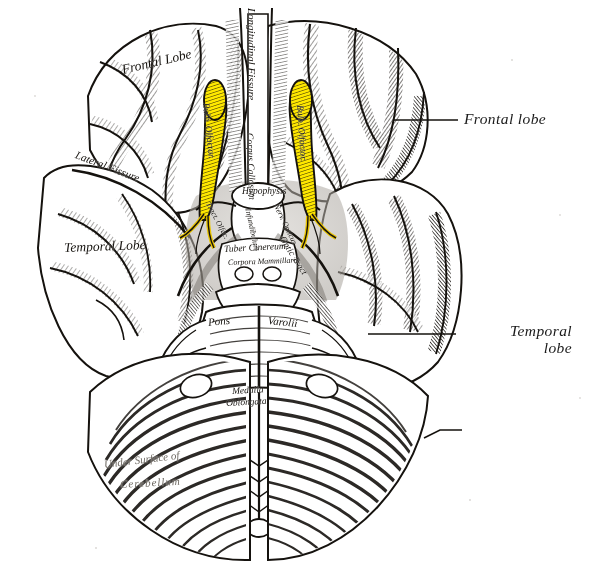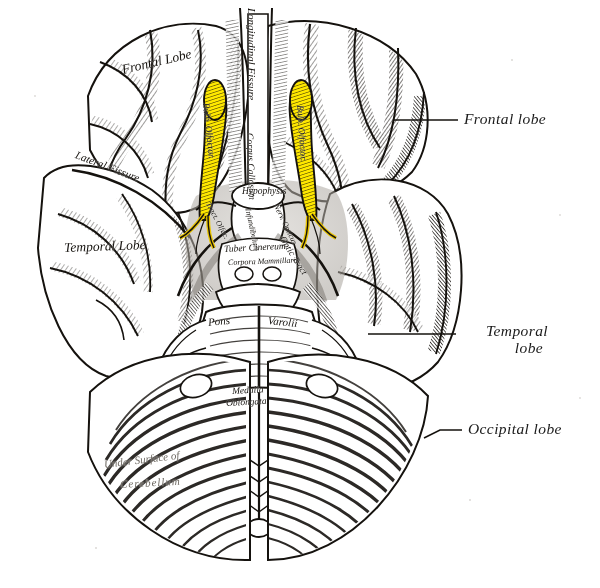--- a/index.html
+++ b/index.html
@@ -308,26 +308,25 @@
         <circle cx="560" cy="215" r="0.9"></circle>
       <circle cx="470" cy="500" r="1"></circle>
         <circle cx="96" cy="548" r="1"></circle>
       <circle cx="35" cy="96" r="0.9"></circle>
         <circle cx="580" cy="398" r="0.9"></circle>
     </g>
   </svg>
 
   <div class="ext-label" style="left:464px;top:110px;">Frontal lobe</div>
 
-  <div class="ext-label two-line" style="left:462px;top:322px;text-align:center;">
+  <div class="ext-label two-line" style="left:462px;top:322px;text-align:right;">
     <span>Temporal</span><br>
     <span style="display:inline-block;margin-left:24px;">lobe</span>
   </div>
 
-  <div class="ext-label" style="left:468px;top:420px;">Occipital lobe</div>
 
   <div class="eng md" style="left:252px;top:2px;transform:rotate(90deg);">Longitudinal Fissure</div>
 
   <div class="eng lg" style="left:122px;top:62px;transform:rotate(-13deg);">Frontal Lobe</div>
 
   <div class="eng md" style="left:76px;top:148px;transform:rotate(21deg);">Lateral Fissure</div>
 
   <div class="eng lg" style="left:64px;top:240px;transform:rotate(-2deg);">Temporal Lobe</div>
 
   <div class="eng sm" style="left:206px;top:98px;transform:rotate(84deg);">Bulb. Olfactor.</div>

